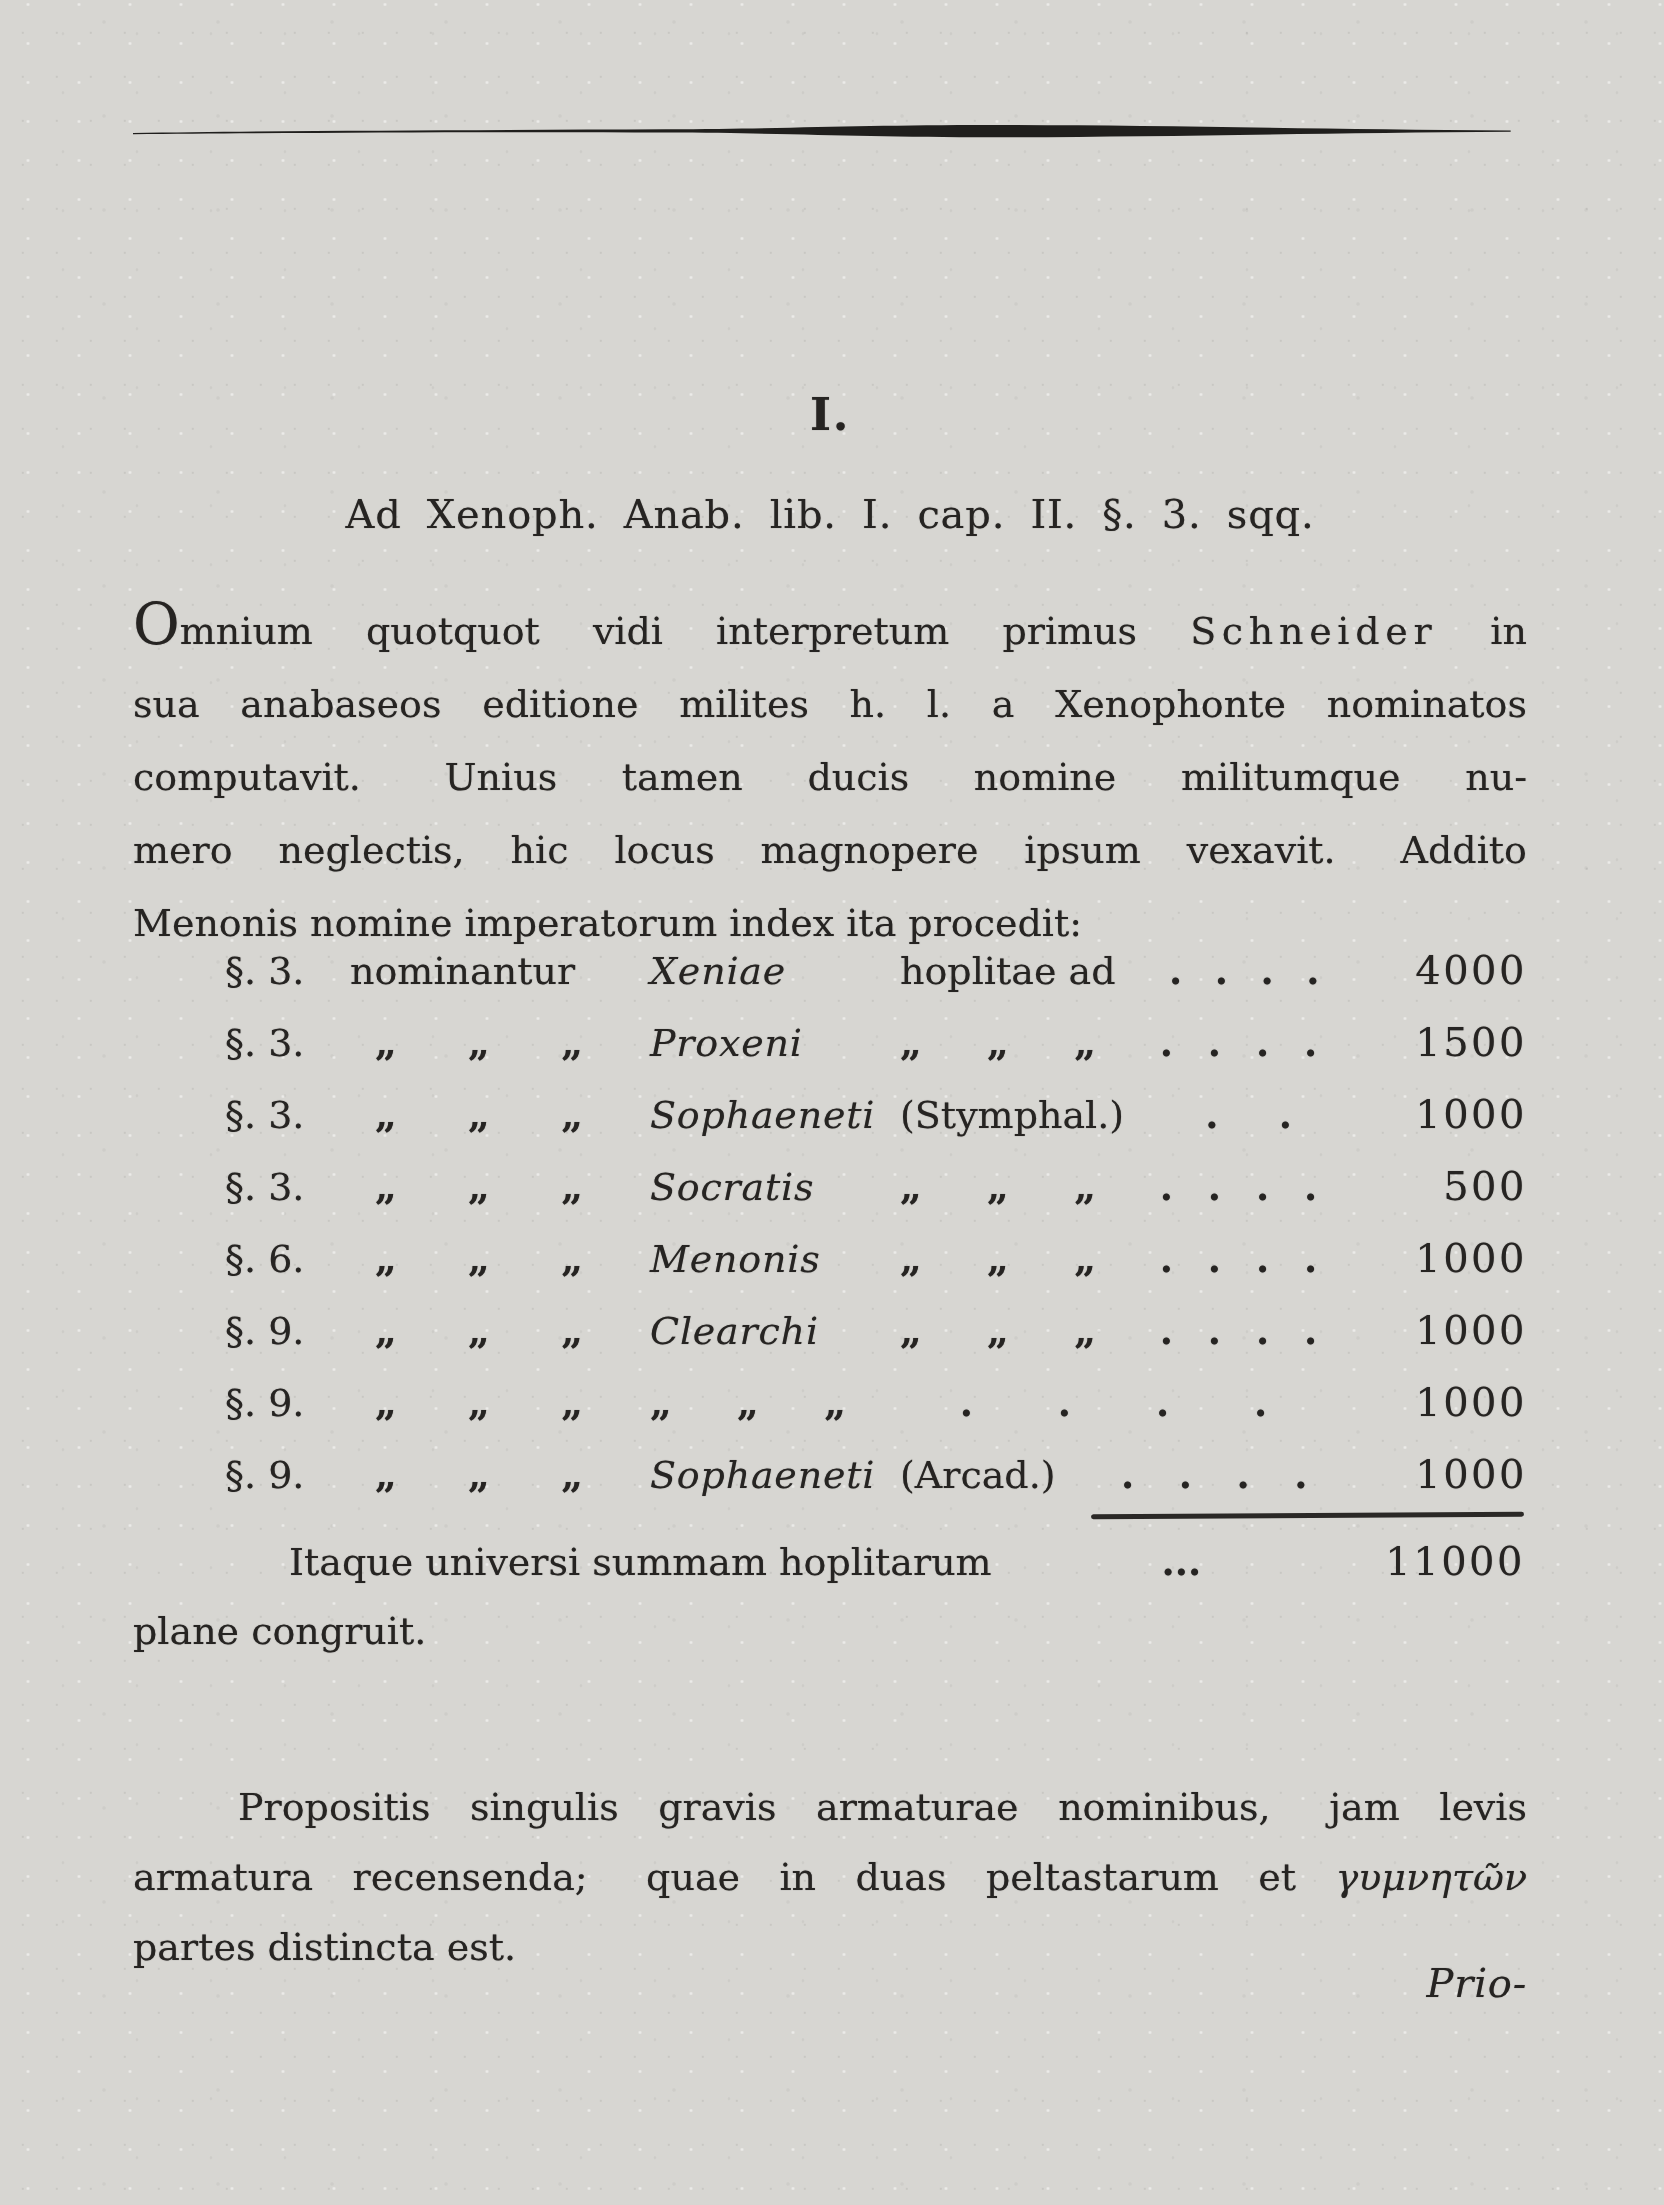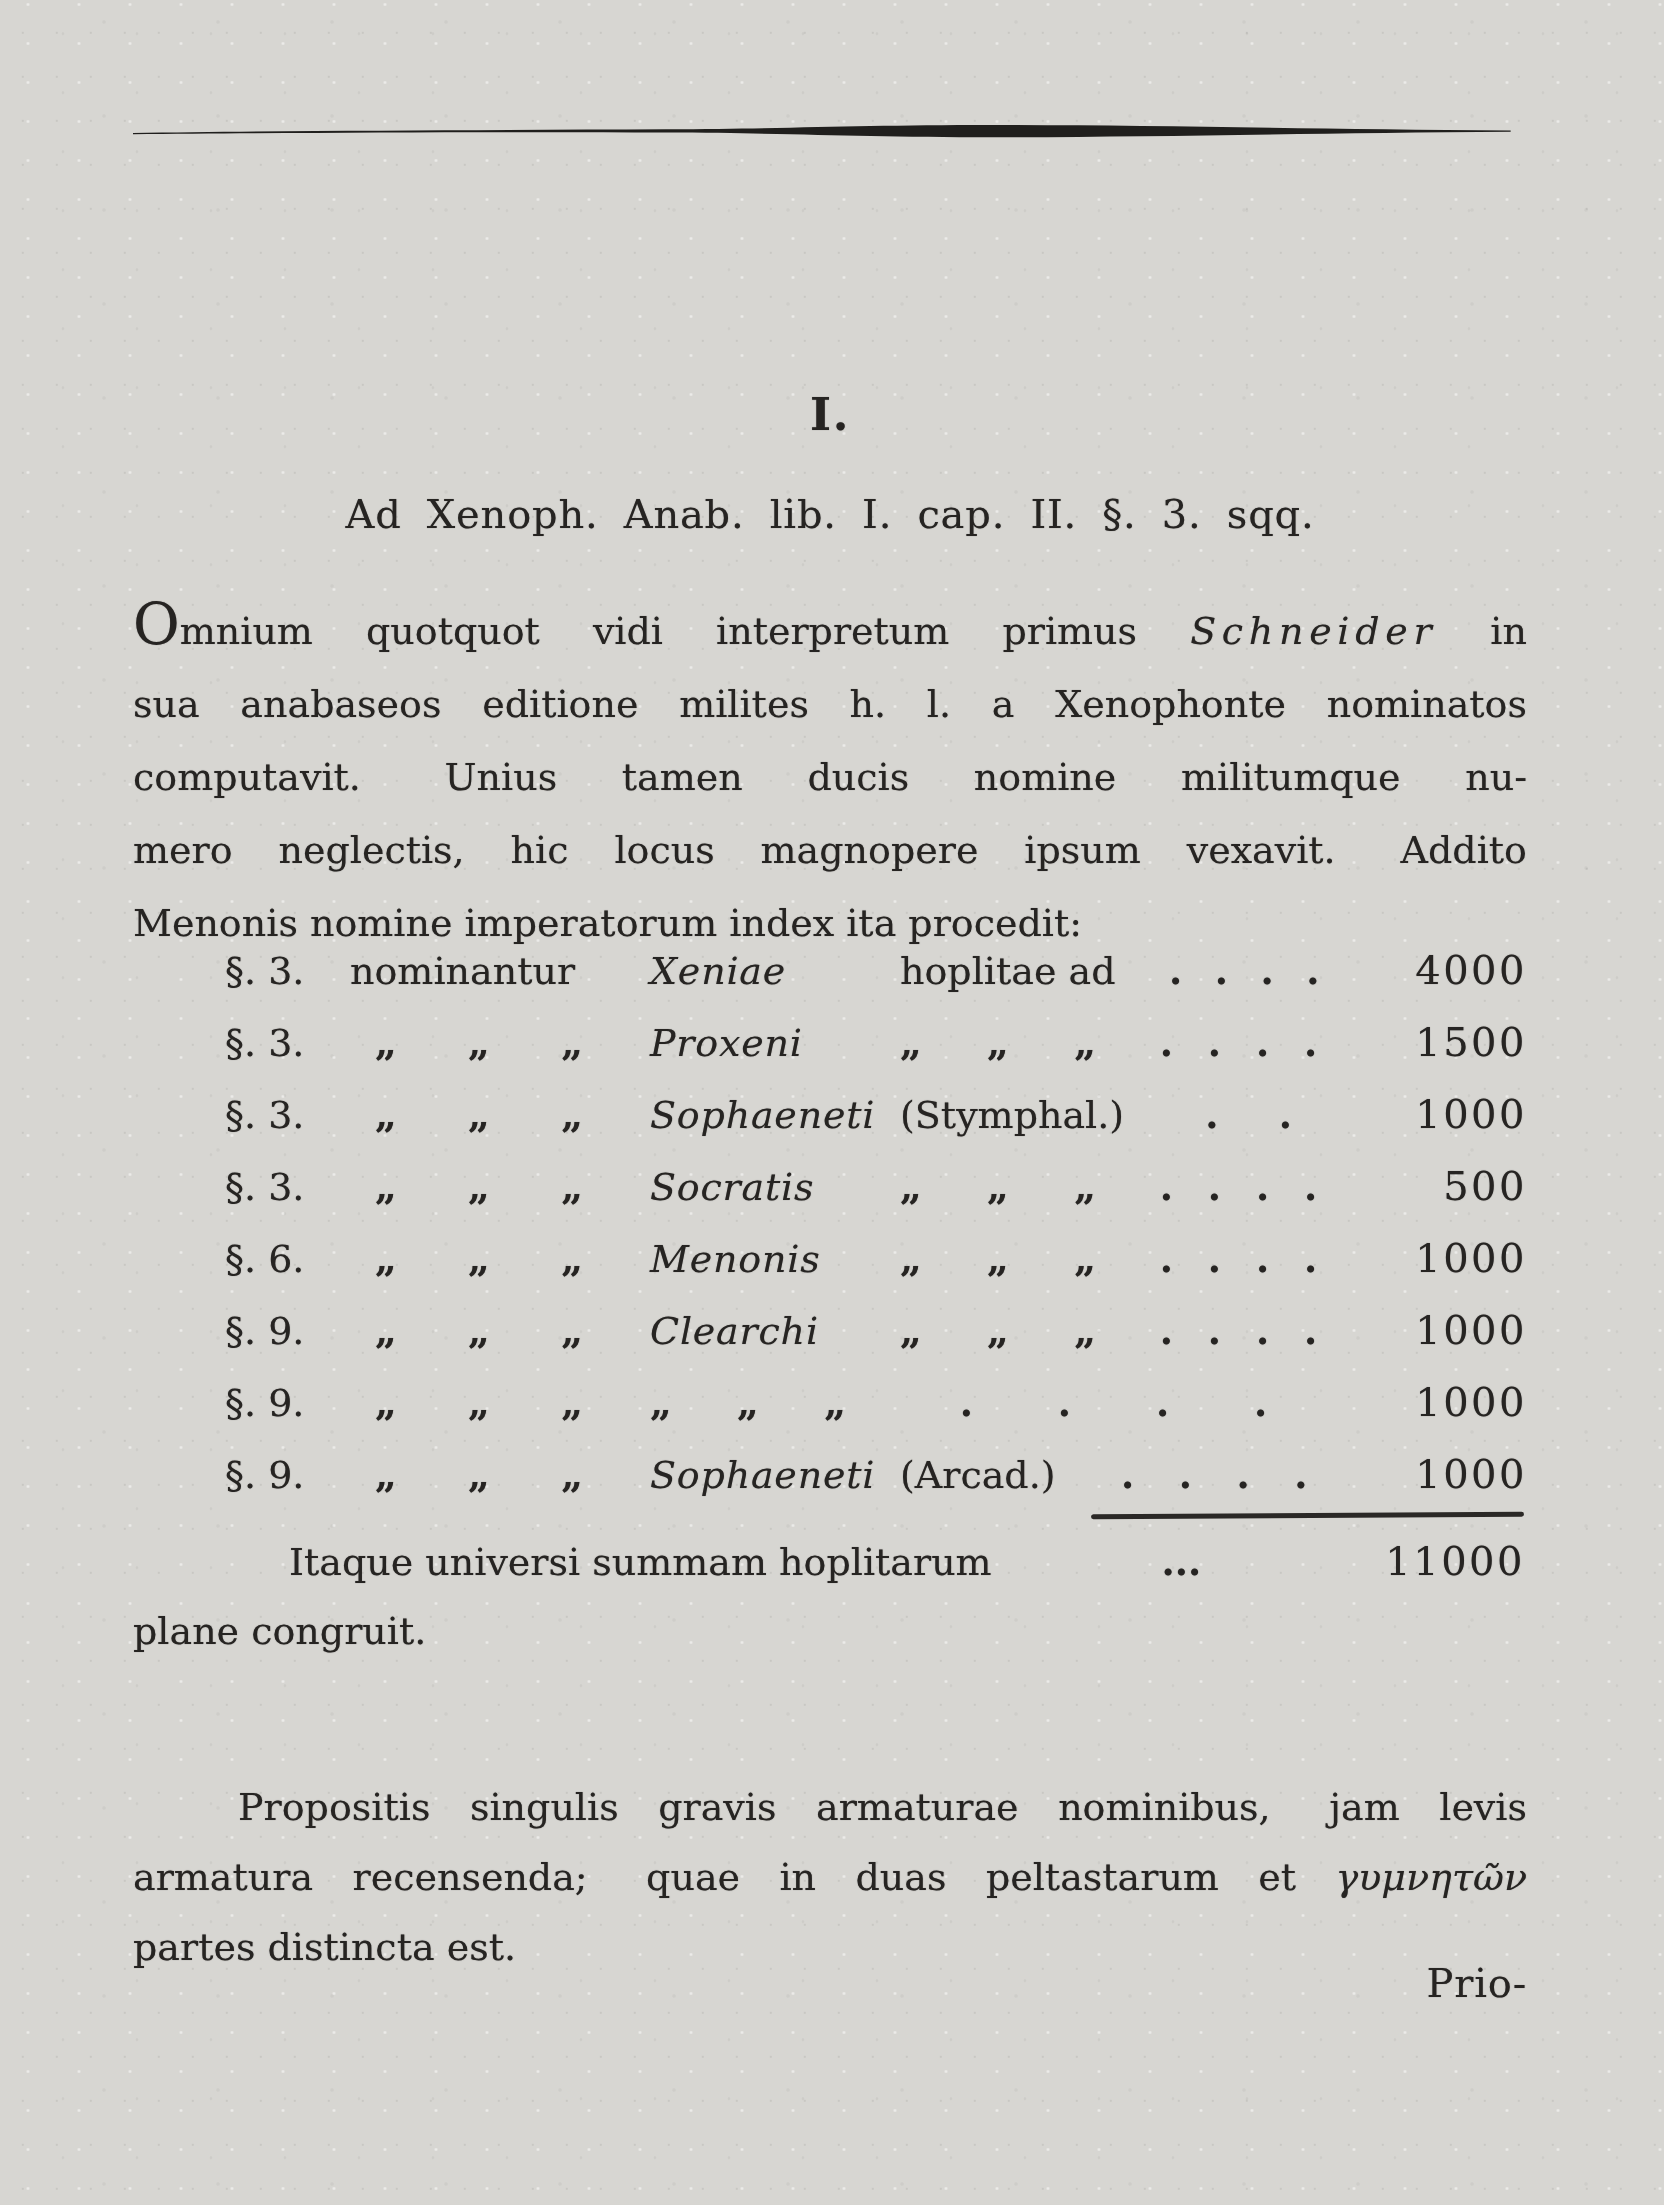--- a/index.html
+++ b/index.html
@@ -23,39 +23,39 @@
   .section-number{top:388px;text-align:center;font-size:45px;font-weight:700;letter-spacing:1.7px;}
   .heading{top:491px;text-align:center;font-size:40px;word-spacing:11.7px;letter-spacing:0.8px;}
   .textblock{font-size:38px;line-height:73px;}
   .tline{width:100%;}
   .tline.just{text-align:justify;text-align-last:justify;}
   .tline.indent{text-indent:105px;}
   .intro{top:588px;}
   .closing{top:1595px;}
   .para2{top:1772px;line-height:70px;}
   .seg-init{font-size:57px;}
-  .seg-si{font-style:italic;letter-spacing:.15em;}
+  .seg-si{letter-spacing:.15em;}
   .seg-gi{font-style:italic;}
   .muster{top:934px;font-size:38px;}
   .trow{display:flex;align-items:baseline;height:72px;line-height:72px;padding-left:92px;}
   .c-sec{width:125px;}
   .c-nom{width:300px;}
   .c-name{width:250px;font-style:italic;letter-spacing:0.8px;}
   .c-suffix{min-width:50px;}
   .c-suffix.fixed{width:204px;}
   .ditto-group{display:inline-flex;width:208px;justify-content:space-between;margin-left:25px;font-weight:700;}
   .c-suffix .ditto-group{width:196px;margin-left:0;}
   .c-dots{flex:1;display:flex;justify-content:space-evenly;padding:0 21px;}
   .dot{font-weight:700;}
   .c-val{width:154px;text-align:right;font-size:40px;letter-spacing:2.5px;}
   .sum-rule{left:1091px;top:1513px;width:433px;height:5px;background:#2a2826;border-radius:2.5px;transform:rotate(-0.35deg);}
   .sumrow{left:131px;top:1525px;width:1394px;display:flex;align-items:baseline;line-height:72px;font-size:38px;padding-left:158px;box-sizing:border-box;}
   .sum-label{white-space:nowrap;}
   .sum-dots{flex:1;display:flex;justify-content:space-evenly;padding:0 33px;}
-  .catchword{top:1958px;text-align:right;font-size:40px;line-height:50px;letter-spacing:0.8px;}
+  .catchword{top:1958px;text-align:right;font-size:40px;line-height:50px;letter-spacing:0.8px;font-style:italic;}
 </style>
 </head>
 <body>
 
 <div class="page">
 
   <svg class="abs rule-svg" width="1386" height="32" viewBox="0 0 1665 38" xmlns="http://www.w3.org/2000/svg">
     <path fill="#201f1d" d="M 0 19
       C 180 16, 420 15.5, 640 14.5
       C 820 13.5, 880 9, 1060 9.5

